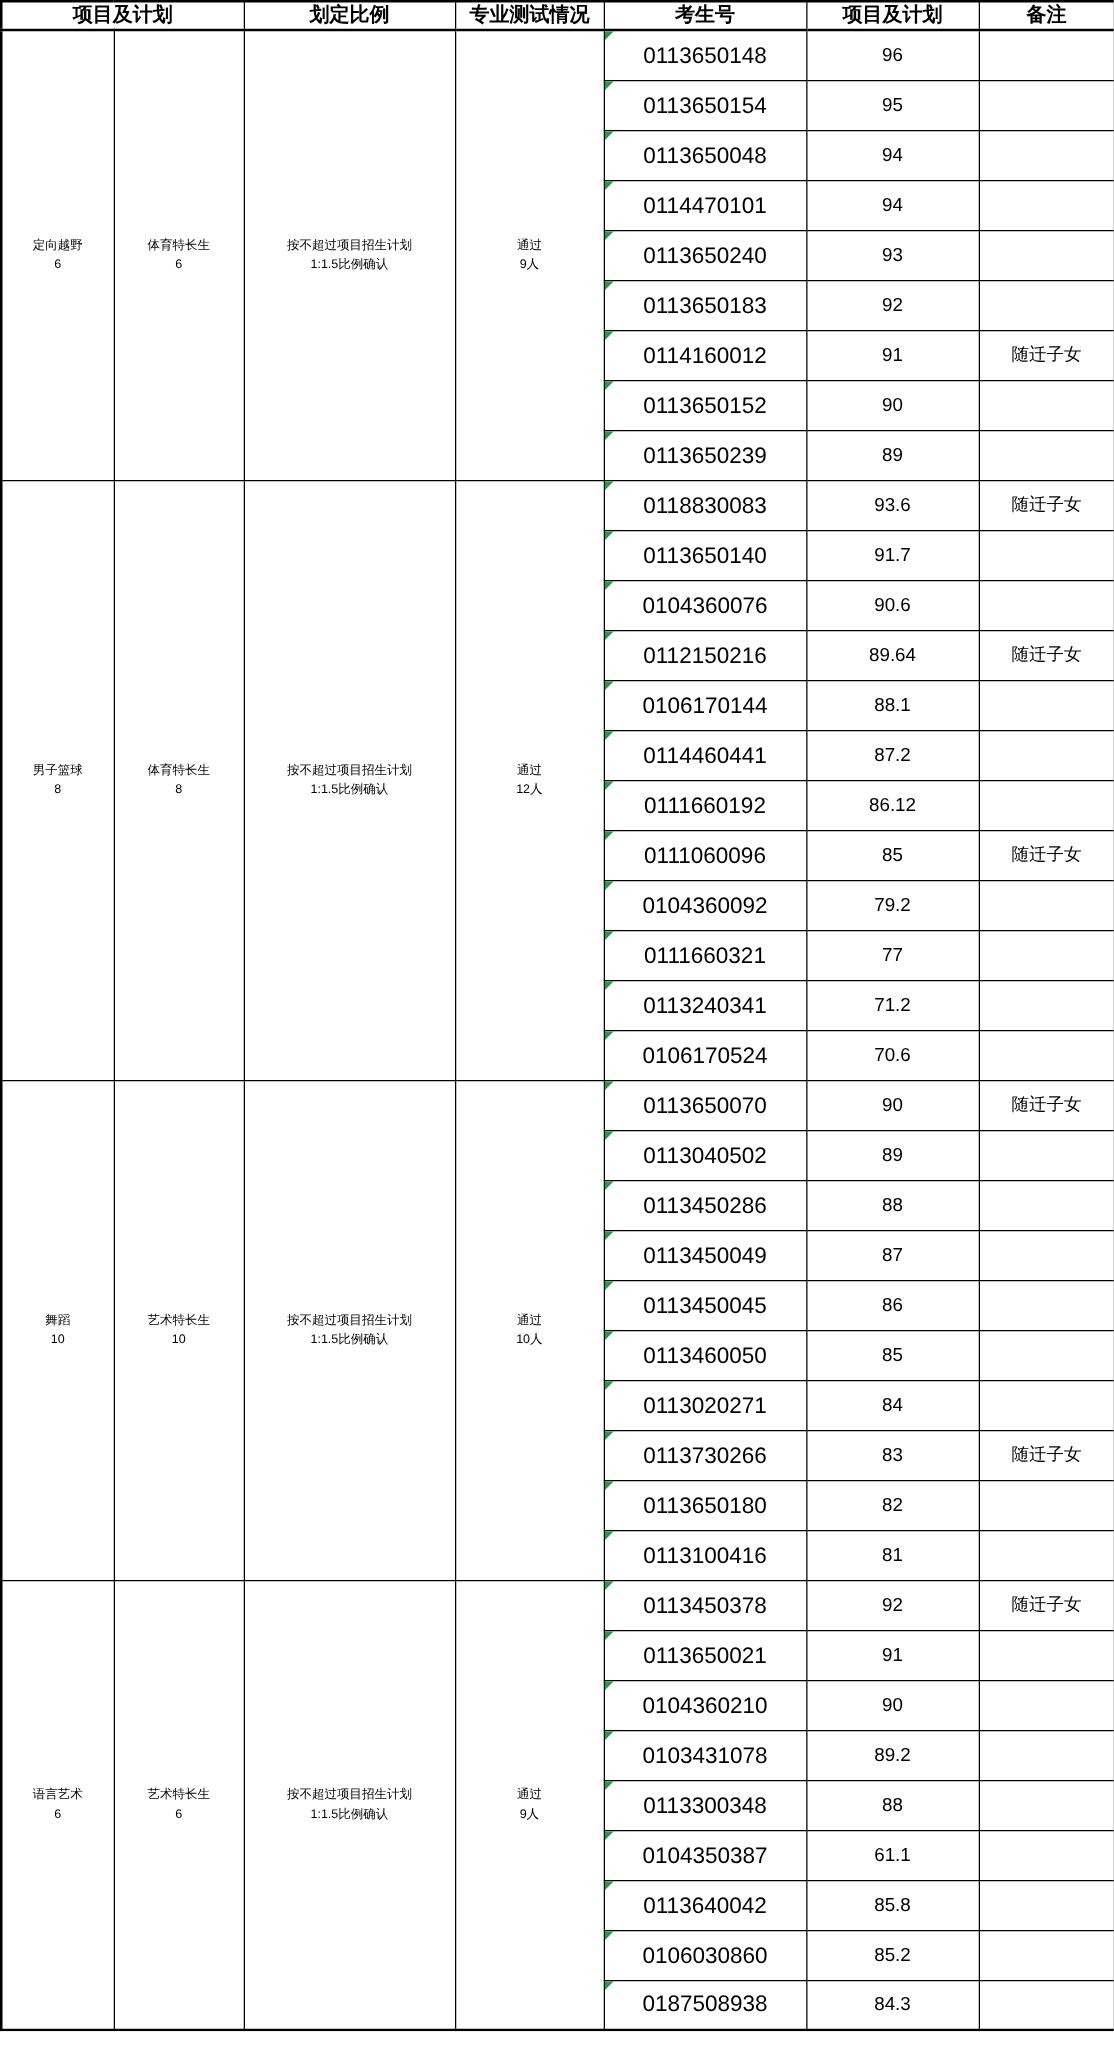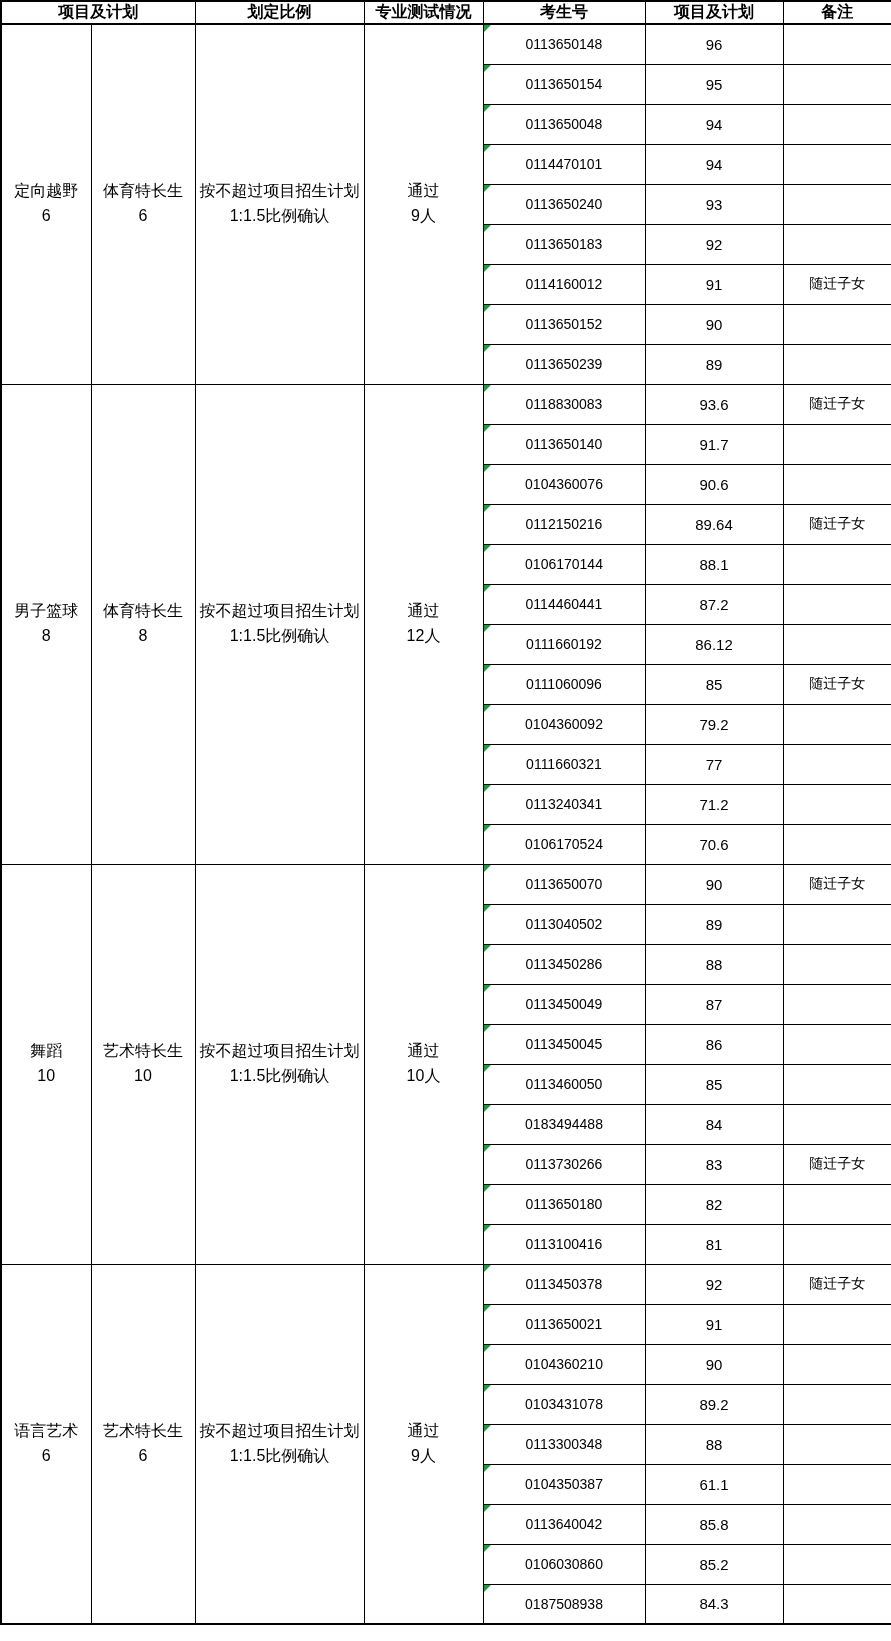--- a/index.html
+++ b/index.html
@@ -35,26 +35,26 @@
     font-size: 16px;
     font-weight: bold;
     border-bottom-width: 2px;
     background: #ffffff;
   }
   table.score-table tbody tr.data-row {
     height: 40px;
   }
   td.grp {
     white-space: pre-line;
-    font-size: 16px;
+    font-size: 10px;
     line-height: 1.55;
   }
   td.candidate-td {
     position: relative;
-    font-size: 14px;
+    font-size: 18px;
   }
   td.score-td {
     font-size: 15px;
   }
   td.note-td {
     font-size: 14px;
   }
   .tri {
     position: absolute;
     top: 0;
@@ -329,21 +329,21 @@
     <td class="candidate-td">
       <span class="tri"></span>
       <span>0113460050</span>
     </td>
     <td class="score-td">85</td>
     <td class="note-td"></td>
   </tr>
         <tr class="data-row">
     <td class="candidate-td">
       <span class="tri"></span>
-      <span>0183494488</span>
+      <span>0113020271</span>
     </td>
     <td class="score-td">84</td>
     <td class="note-td"></td>
   </tr>
         <tr class="data-row">
     <td class="candidate-td">
       <span class="tri"></span>
       <span>0113730266</span>
     </td>
     <td class="score-td">83</td>

